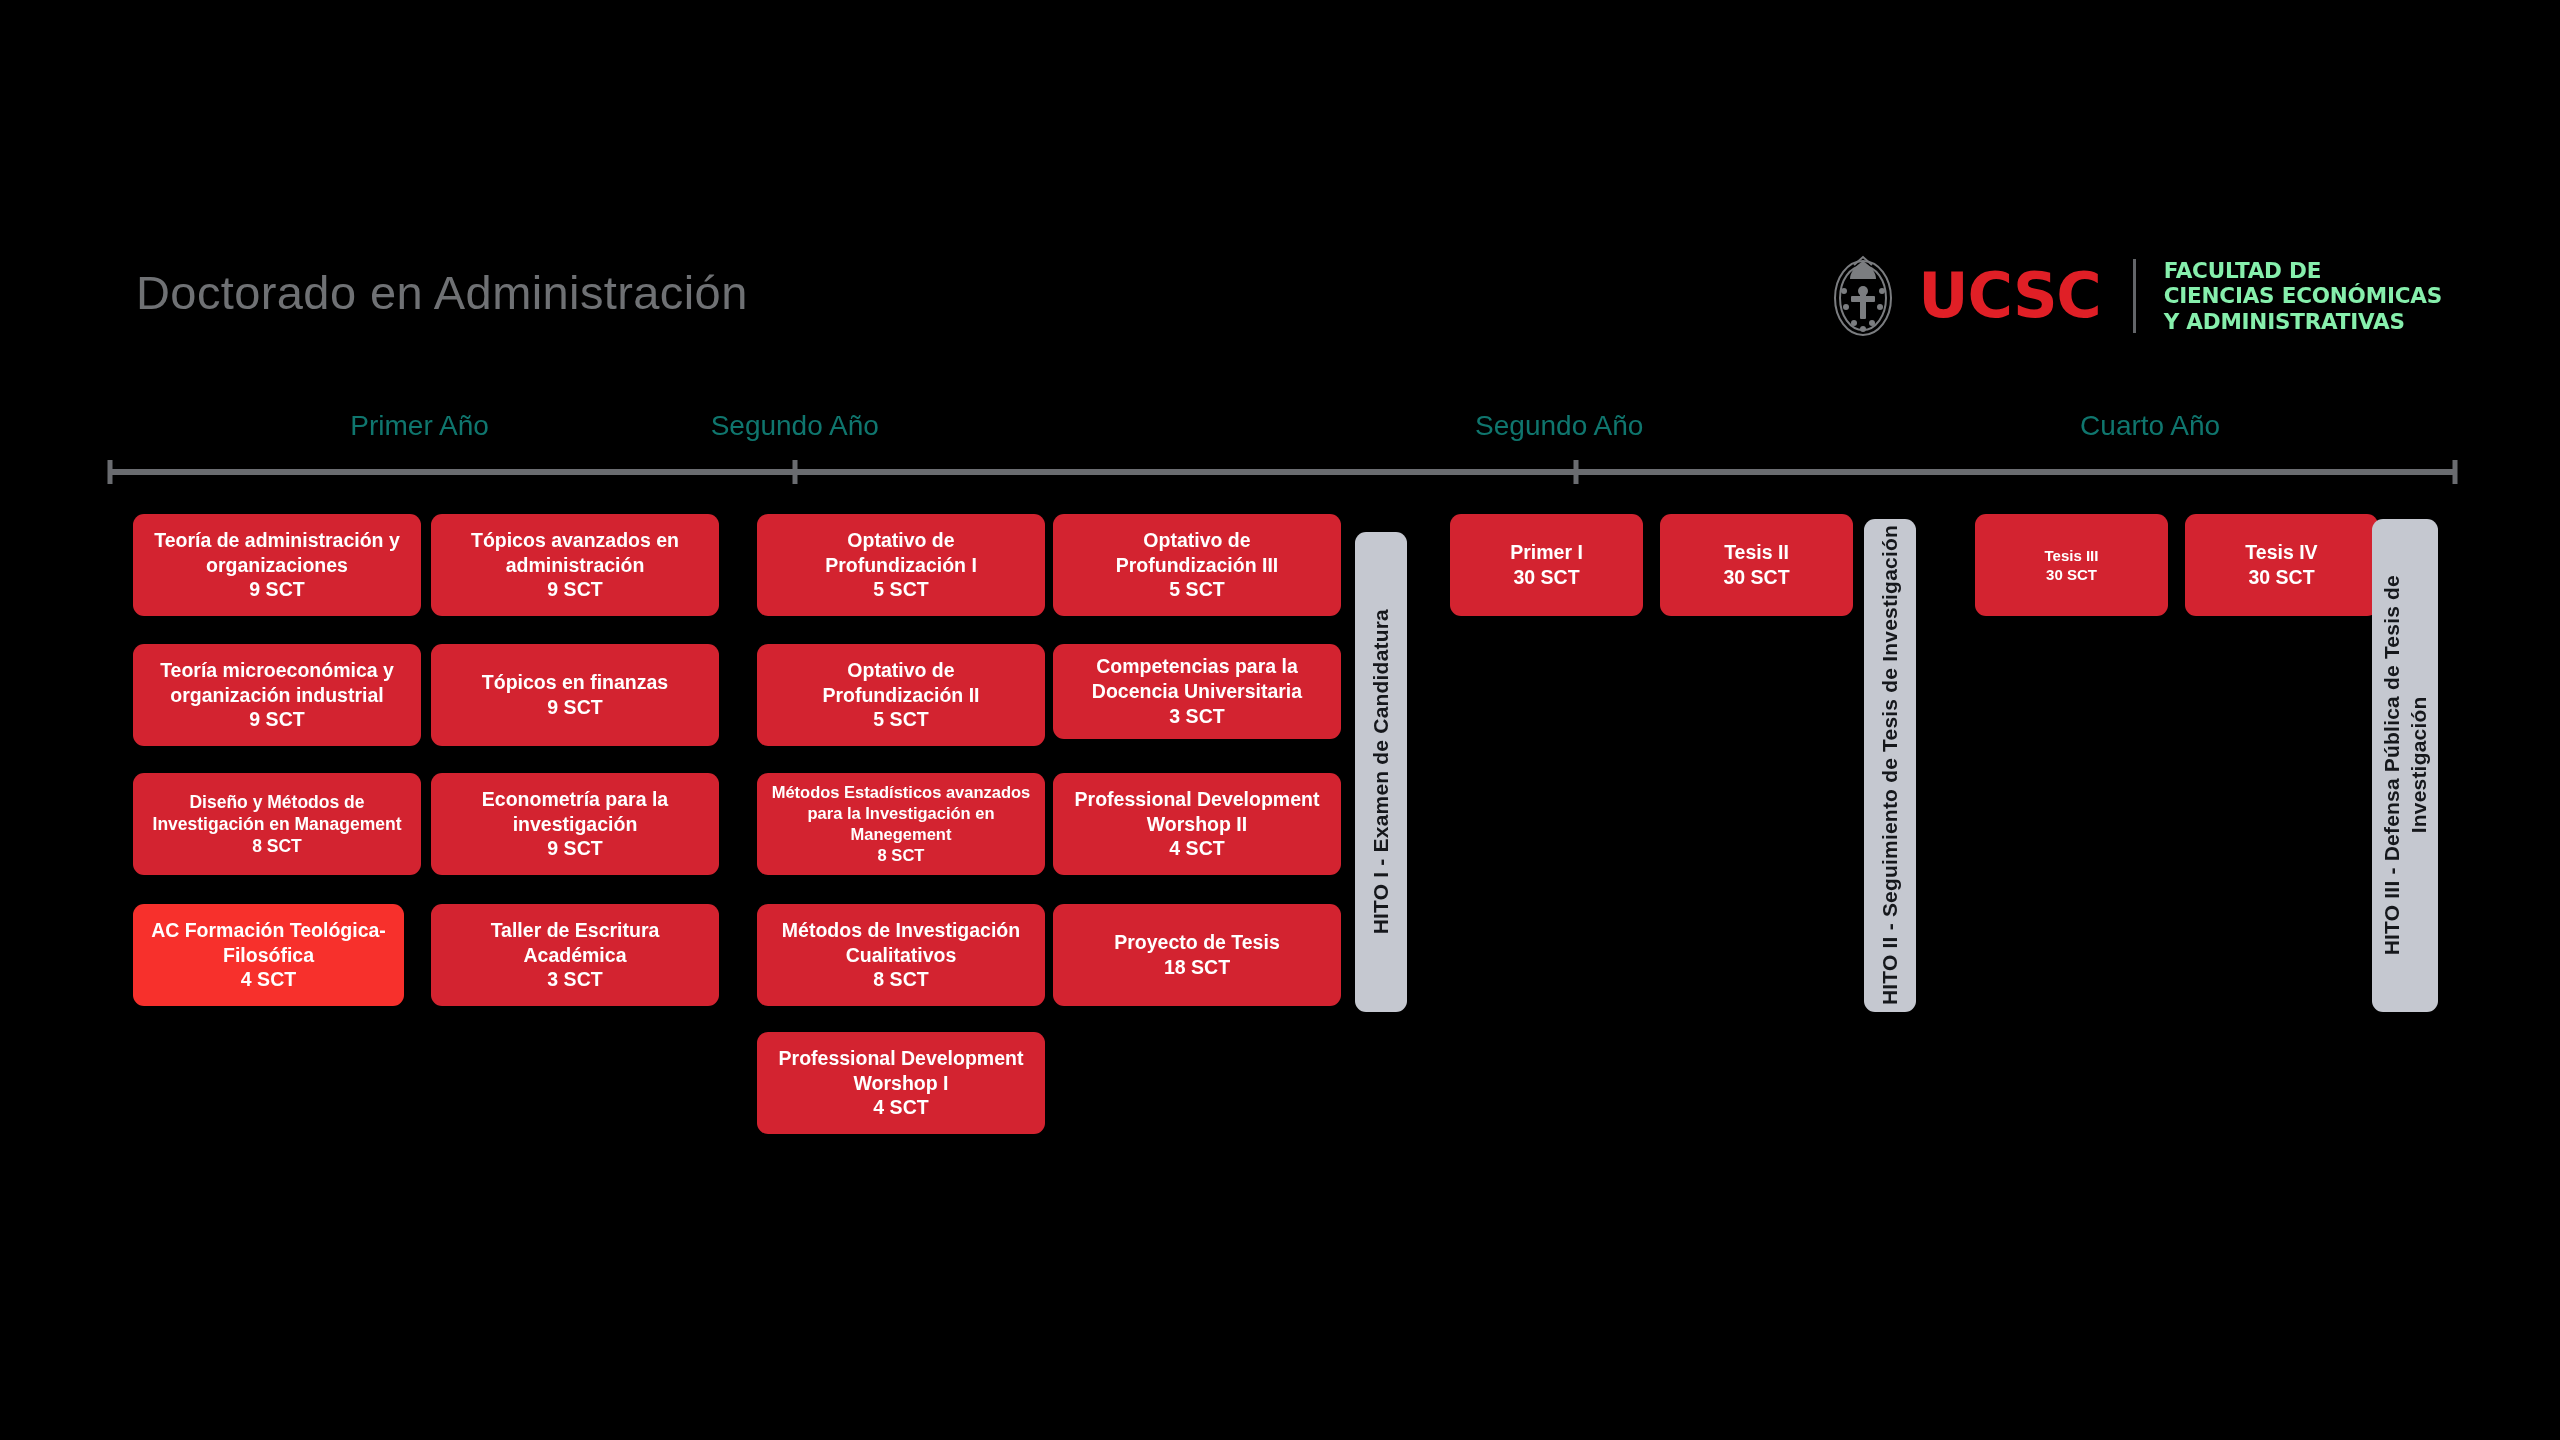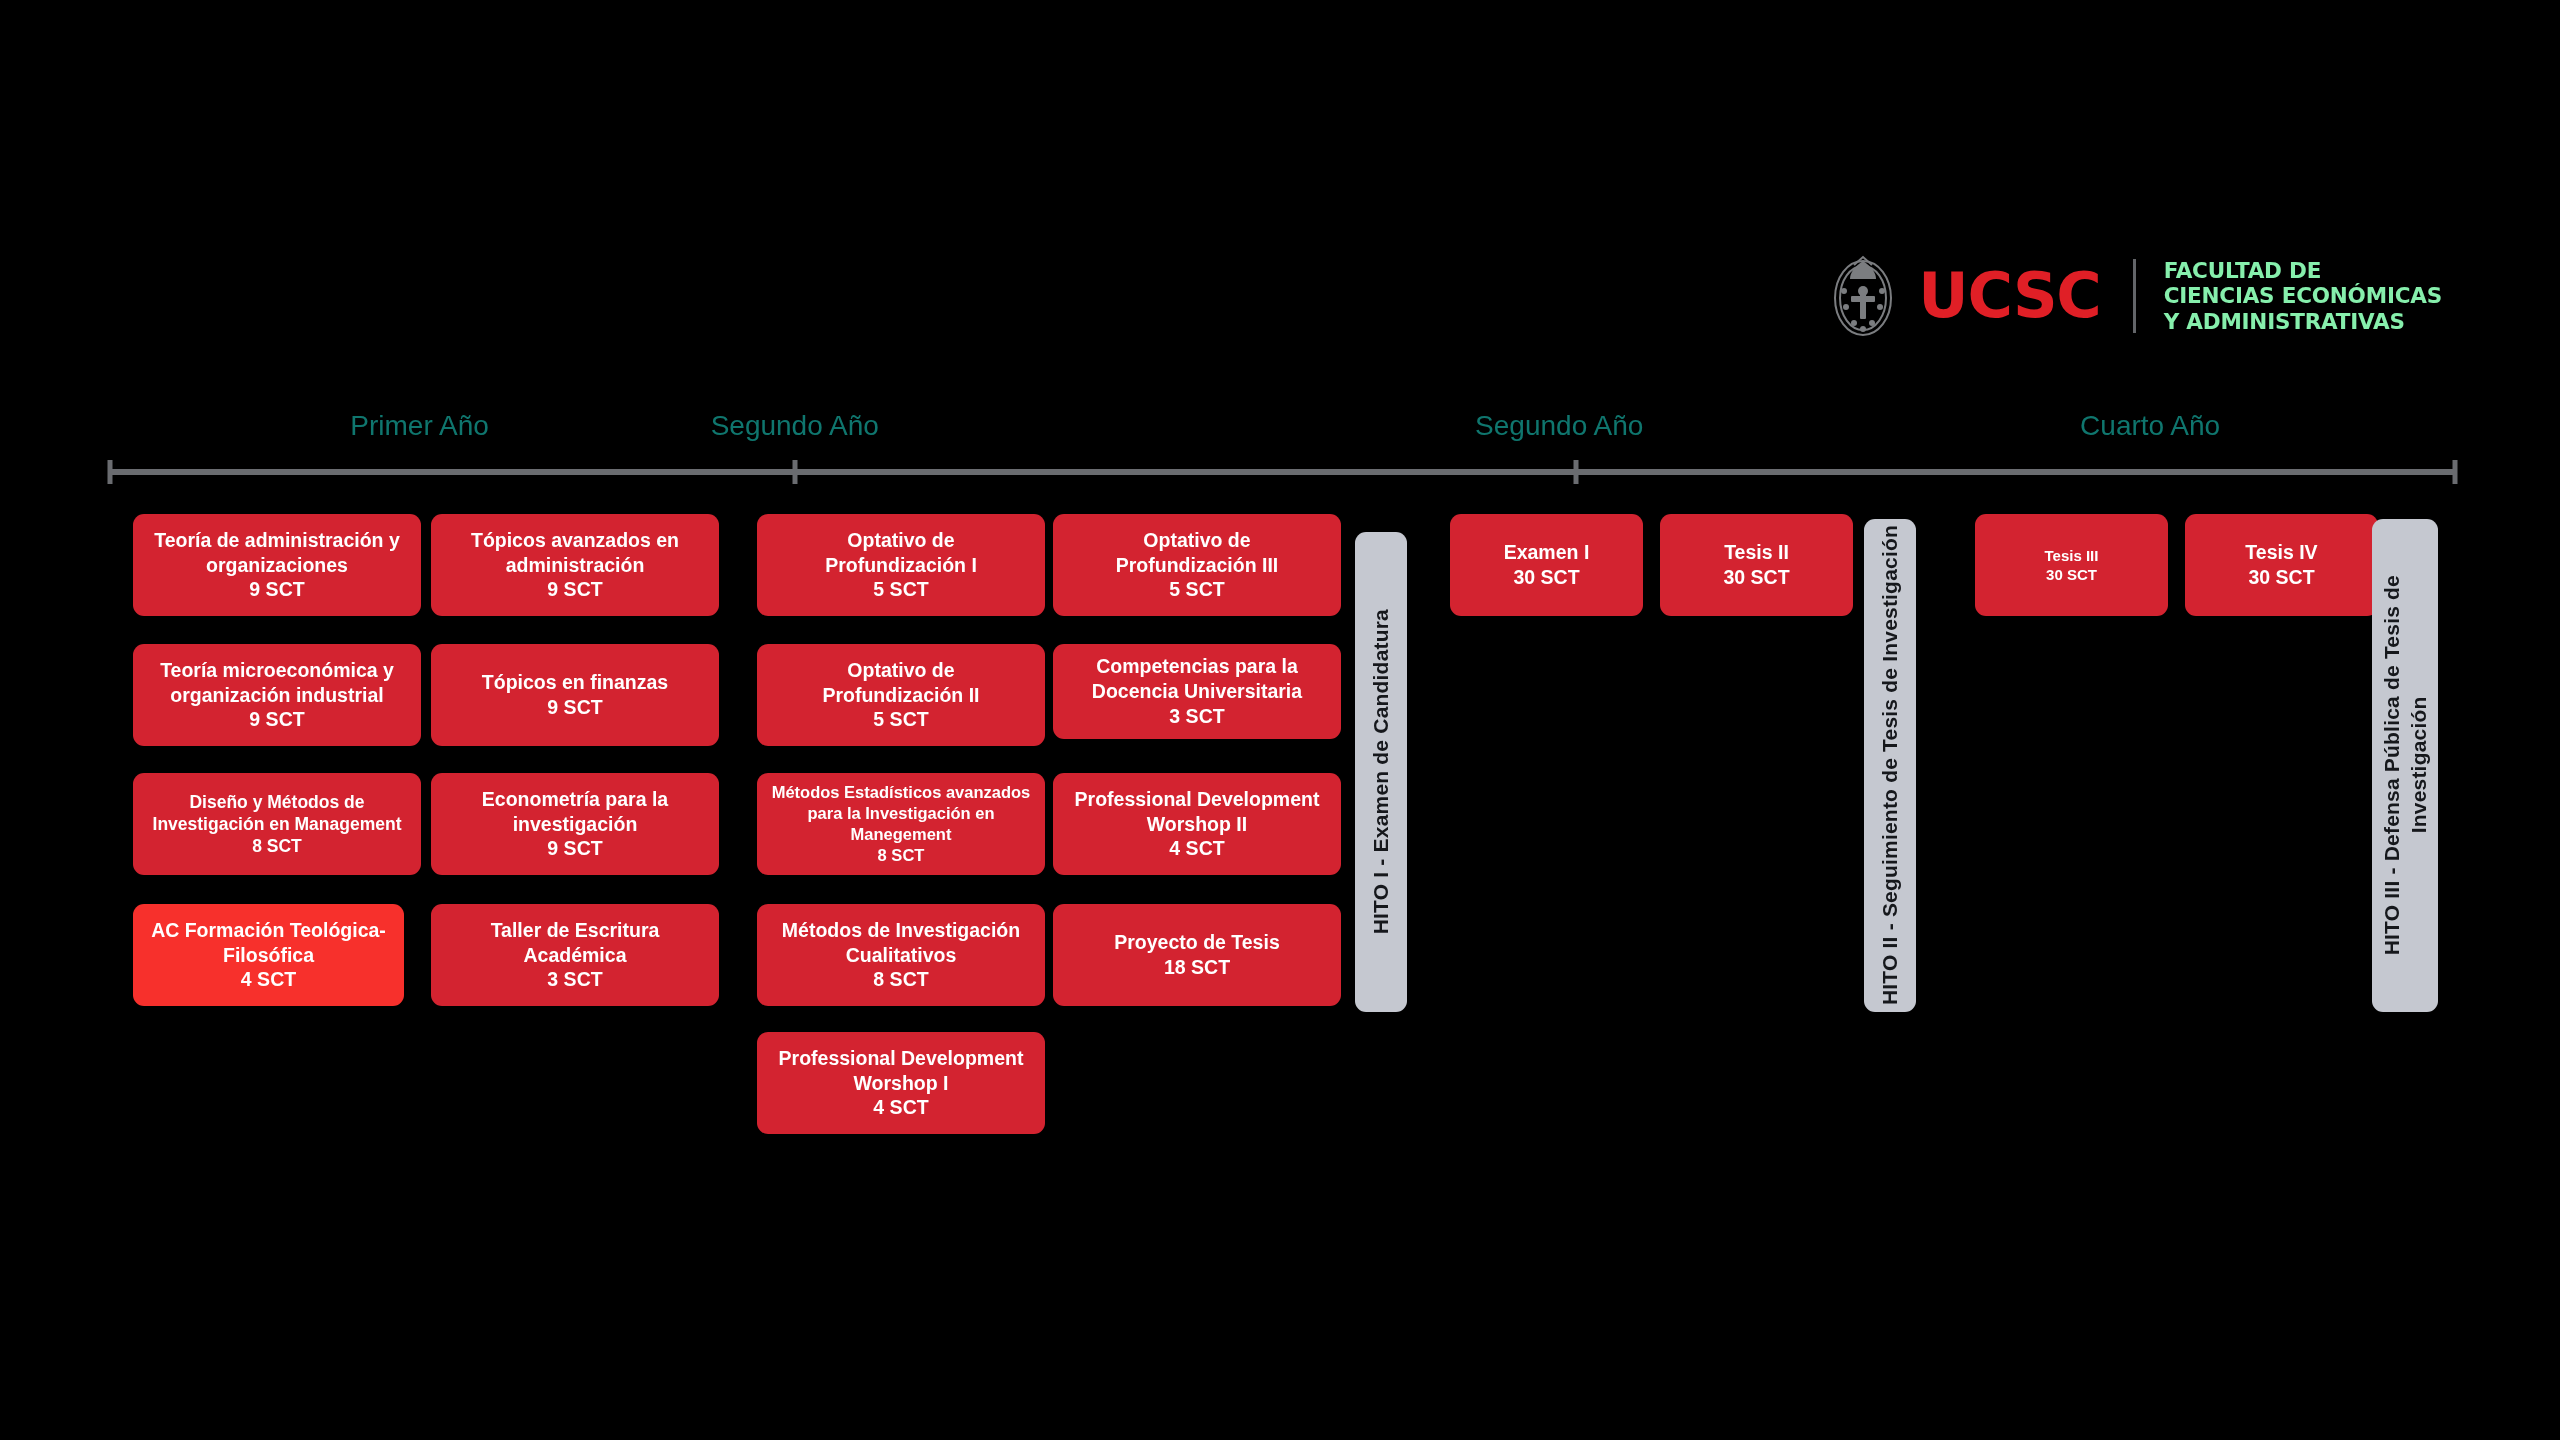--- a/index.html
+++ b/index.html
@@ -149,20 +149,21 @@
     white-space: pre-line;
     line-height: 1.3;
     letter-spacing: 0.2px;
   }
 </style>
 </head>
 <body>
 
 <div id="header">
 
+  <div id="page-title">Doctorado en Administración</div>
 
   <div id="logo-block">
 
     <span>
       <svg id="crest-icon" width="78" height="90" viewBox="0 0 78 90" aria-hidden="true">
         <g fill="none" stroke="#7b7d80" stroke-width="2">
           <ellipse cx="39" cy="47" rx="28" ry="37"></ellipse>
           <ellipse cx="39" cy="47" rx="23" ry="32"></ellipse>
           <path d="M39 10 C30 16 26 22 26 28 L52 28 C52 22 48 16 39 10 Z" fill="#7b7d80" stroke="none"></path>
           <path d="M30 14 L39 6 L48 14" stroke-width="2"></path>
@@ -290,21 +291,21 @@
     <div class="course-box" style="left: 1053px; top: 904px; width: 288px; height: 102px; font-size: 19.5px;">
       <span class="c-name">Proyecto de Tesis</span>
       <span class="c-sct">18 SCT</span>
     </div>
     <div class="course-box" style="left: 757px; top: 1032px; width: 288px; height: 102px; font-size: 19.5px;">
       <span class="c-name">Professional Development
 Worshop I</span>
       <span class="c-sct">4 SCT</span>
     </div>
     <div class="course-box" style="left: 1450px; top: 514px; width: 193px; height: 102px; font-size: 19.5px;">
-      <span class="c-name">Examen I</span>
+      <span class="c-name">Primer I</span>
       <span class="c-sct">30 SCT</span>
     </div>
     <div class="course-box" style="left: 1660px; top: 514px; width: 193px; height: 102px; font-size: 19.5px;">
       <span class="c-name">Tesis II</span>
       <span class="c-sct">30 SCT</span>
     </div>
     <div class="course-box" style="left: 1975px; top: 514px; width: 193px; height: 102px; font-size: 15px; align-items: center;">
       <span class="c-name">Tesis III</span>
       <span class="c-sct">30 SCT</span>
     </div>

